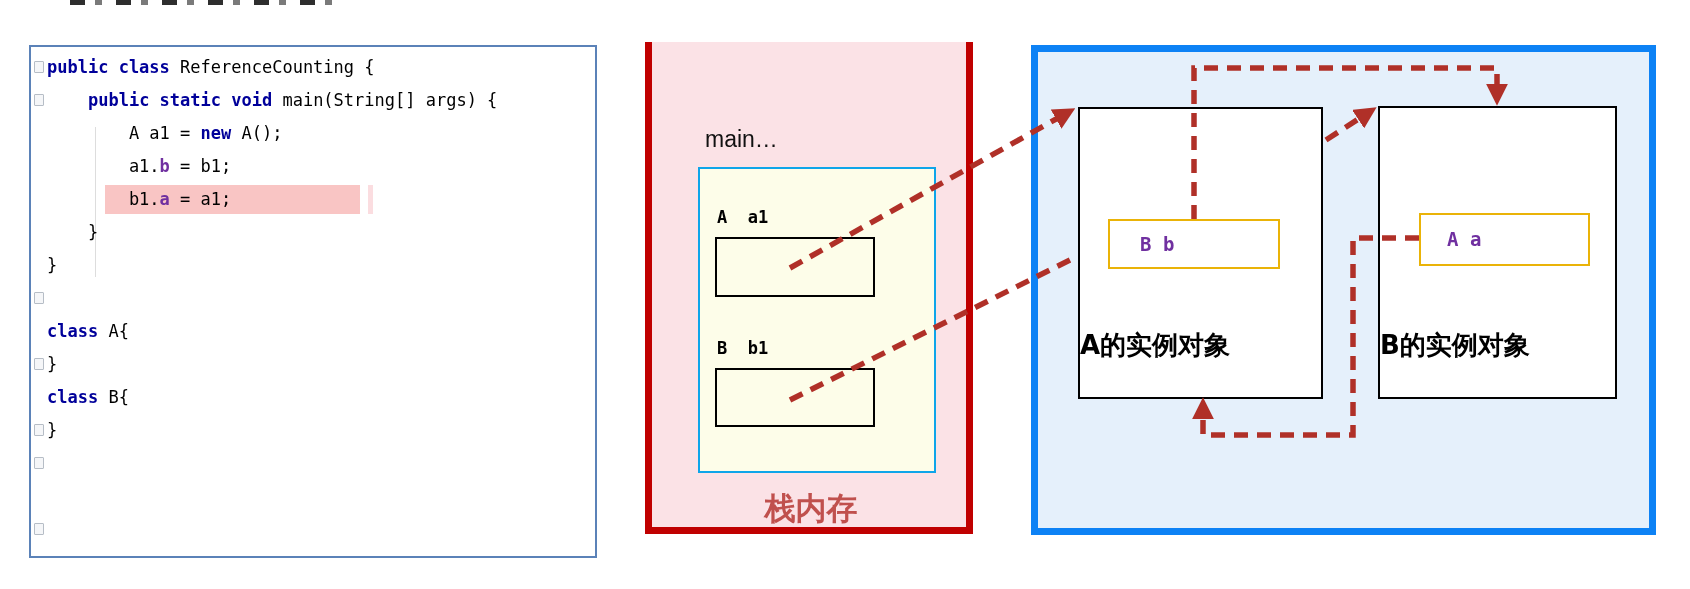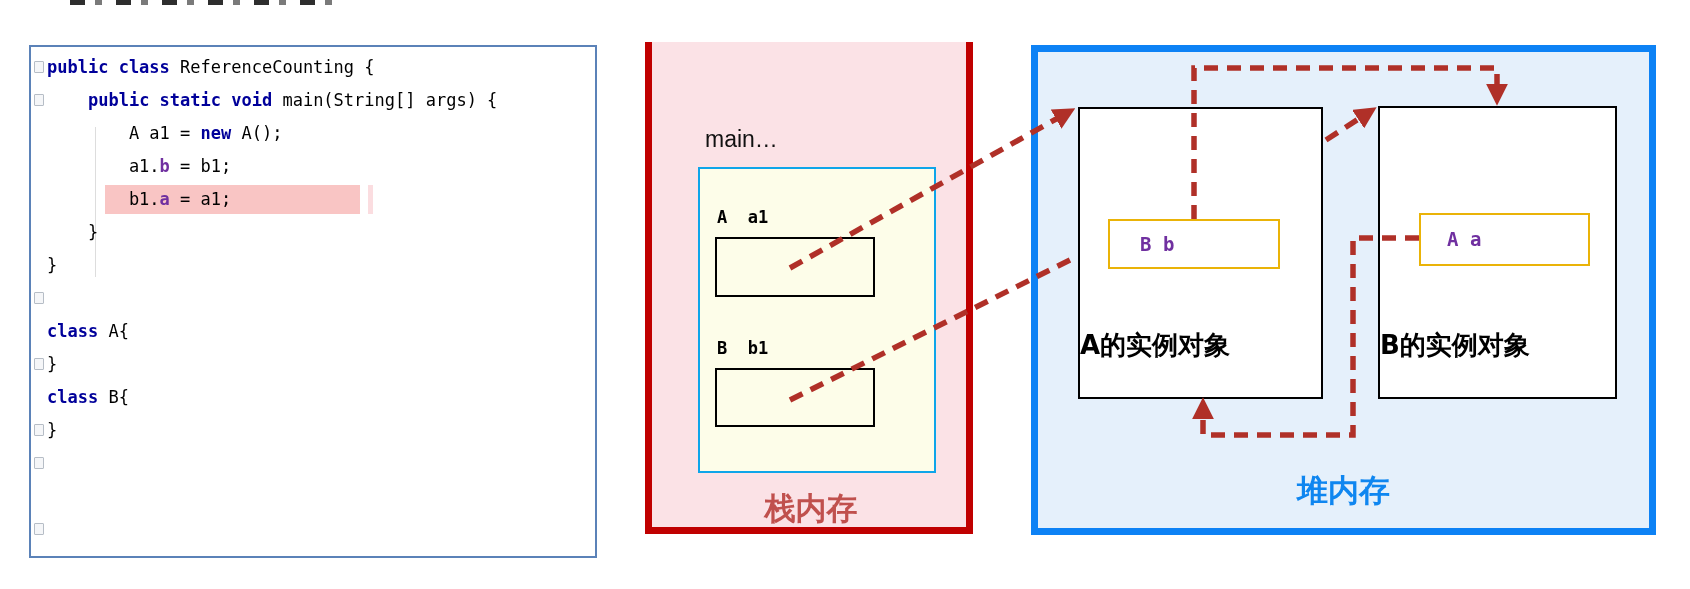--- a/index.html
+++ b/index.html
@@ -108,21 +108,20 @@
 
   <div class="heap-box">
     <div class="obj-box obj-a">
       <div class="field-box">B b</div>
       <div class="obj-title">A的实例对象</div>
     </div>
     <div class="obj-box obj-b">
       <div class="field-box">A a</div>
       <div class="obj-title">B的实例对象</div>
     </div>
-    <div class="heap-title">堆内存</div>
   </div>
 
   <svg class="arrows-svg" viewBox="0 0 1690 589" xmlns="http://www.w3.org/2000/svg">
     <defs>
       <marker id="ah" viewBox="0 0 10 10" refX="1" refY="5" markerWidth="4" markerHeight="4" orient="auto-start-reverse">
         <path class="arrowhead" d="M0 0 L10 5 L0 10 z"></path>
       </marker>
     </defs>
     <path class="arrow" d="M790 268 L1058 118" marker-end="url(#ah)"></path>
     <path class="arrow" d="M790 400 L1076 257"></path>

